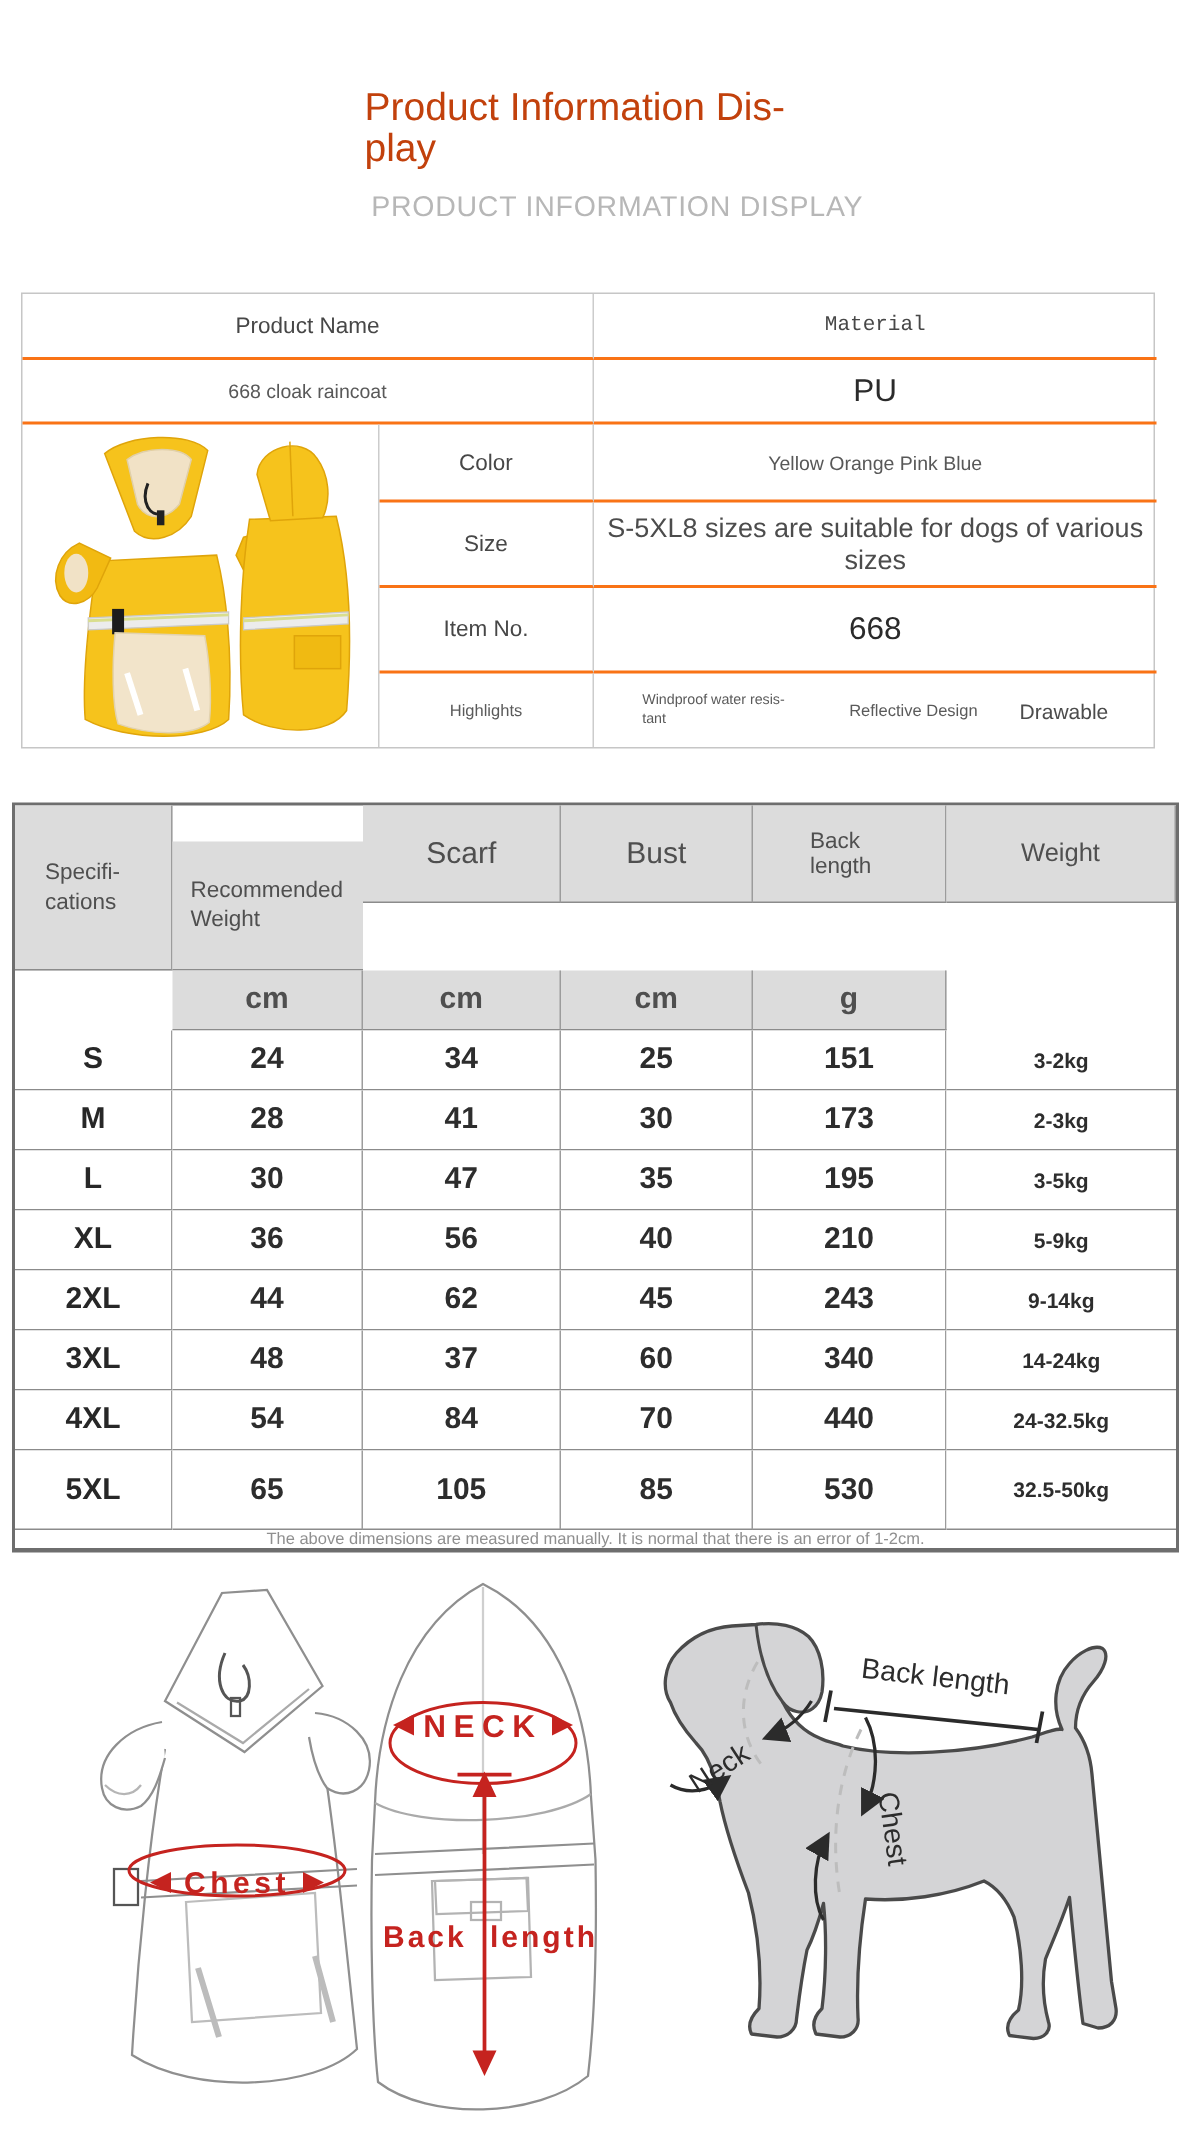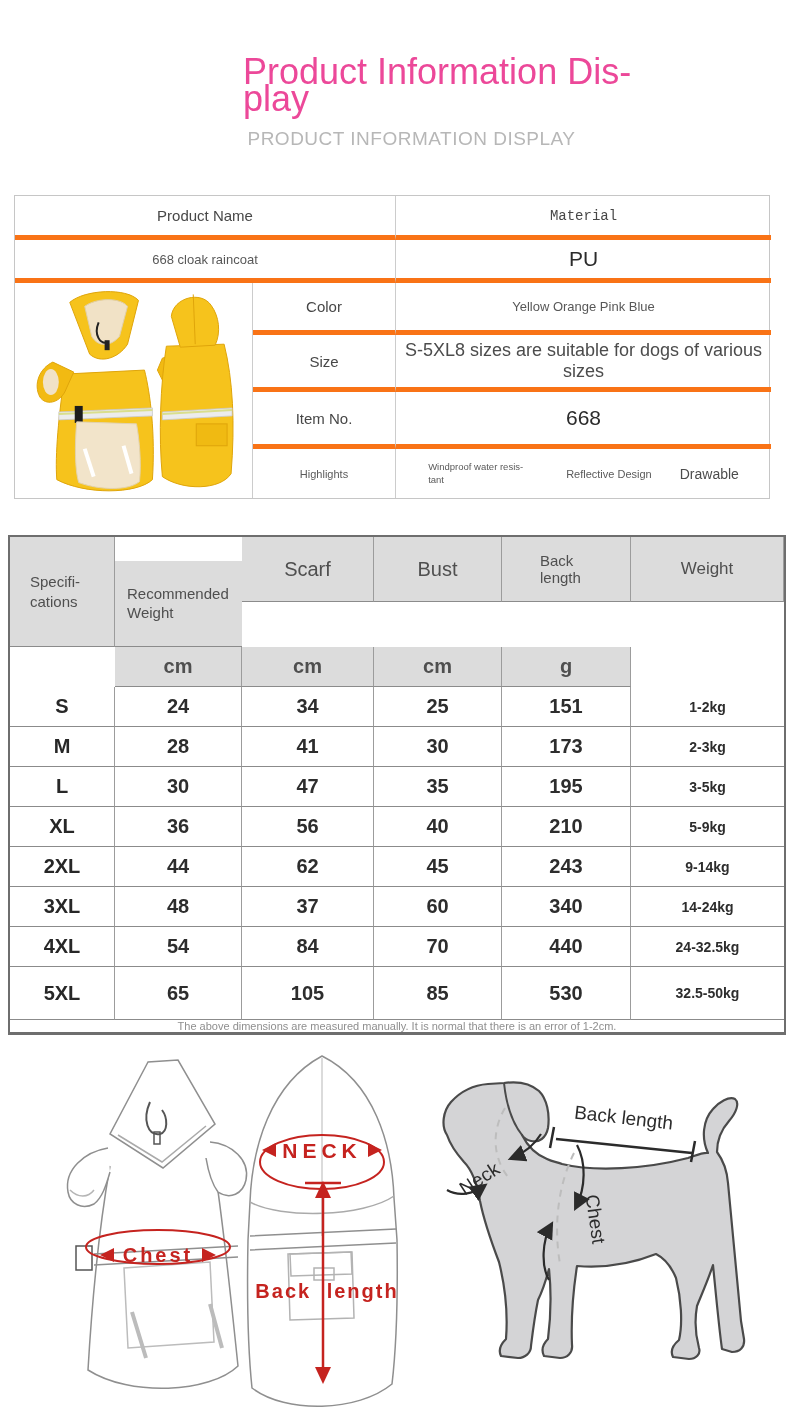--- a/index.html
+++ b/index.html
@@ -1,27 +1,27 @@
 <!DOCTYPE html>
 <html><head>
 <meta charset="utf-8">
 <style>
   html,body{margin:0;padding:0;background:#fff;}
   body{width:790px;height:1427px;position:relative;font-family:"Liberation Sans",sans-serif;overflow:hidden;color:#333;}
 
   
-  .title{position:absolute;left:243px;top:58px;font-size:36px;line-height:27px;color:#ec4899;}
+  .title{position:absolute;left:243px;top:58px;font-size:26px;line-height:27px;color:#c2410c;}
   .subtitle{position:absolute;left:0;right:0;top:128px;text-align:center;font-size:19px;color:#b7b7b7;letter-spacing:0.5px;padding-left:33px;}
 
   
   .info-table{position:absolute;left:14px;top:195px;width:756px;display:grid;
     grid-template-columns:238px 143px 375px;
     grid-template-rows:44px 43px 52px 57px 57px 49px;
     border:1px solid #c6c6c6;background:#fff;box-sizing:border-box;}
-  .ic{border-right:1px solid #cccccc;border-bottom:5px solid #f97316;display:flex;align-items:center;justify-content:center;text-align:center;box-sizing:border-box;}
+  .ic{border-right:1px solid #cccccc;border-bottom:2px solid #f97316;display:flex;align-items:center;justify-content:center;text-align:center;box-sizing:border-box;}
   .ic.last-col{border-right:none;}
   .ic.last-row{border-bottom:none;}
   .ic-span2{grid-column:1/3;}
   .ic-photo{grid-column:1;grid-row:3/7;border-bottom:none;}
   .t-label15{font-size:15px;color:#474747;}
   .t-label14{font-size:14px;color:#474747;font-family:Liberation Mono, monospace;}
   .t-val13{font-size:13px;color:#585858;}
   .t-val12{font-size:18px;color:#4c4c4c;}
   .t-big{font-size:21px;color:#2b2b2b;}
   .t-small-label{font-size:11px;color:#5a5a5a;}
@@ -140,21 +140,21 @@
   <div class="sc hdr unit" style="grid-column:2;">cm</div>
   <div class="sc hdr unit">cm</div>
   <div class="sc hdr unit">cm</div>
   <div class="sc hdr unit">g</div>
 
   <div class="sc dsize" style="grid-column:1;">S</div>
   <div class="sc dnum">24</div>
   <div class="sc dnum">34</div>
   <div class="sc dnum">25</div>
   <div class="sc dnum">151</div>
-  <div class="sc col6 drec">1-2kg</div>
+  <div class="sc col6 drec">3-2kg</div>
 
   <div class="sc dsize" style="grid-column:1;">M</div>
   <div class="sc dnum">28</div>
   <div class="sc dnum">41</div>
   <div class="sc dnum">30</div>
   <div class="sc dnum">173</div>
   <div class="sc col6 drec">2-3kg</div>
 
   <div class="sc dsize" style="grid-column:1;">L</div>
   <div class="sc dnum">30</div>

